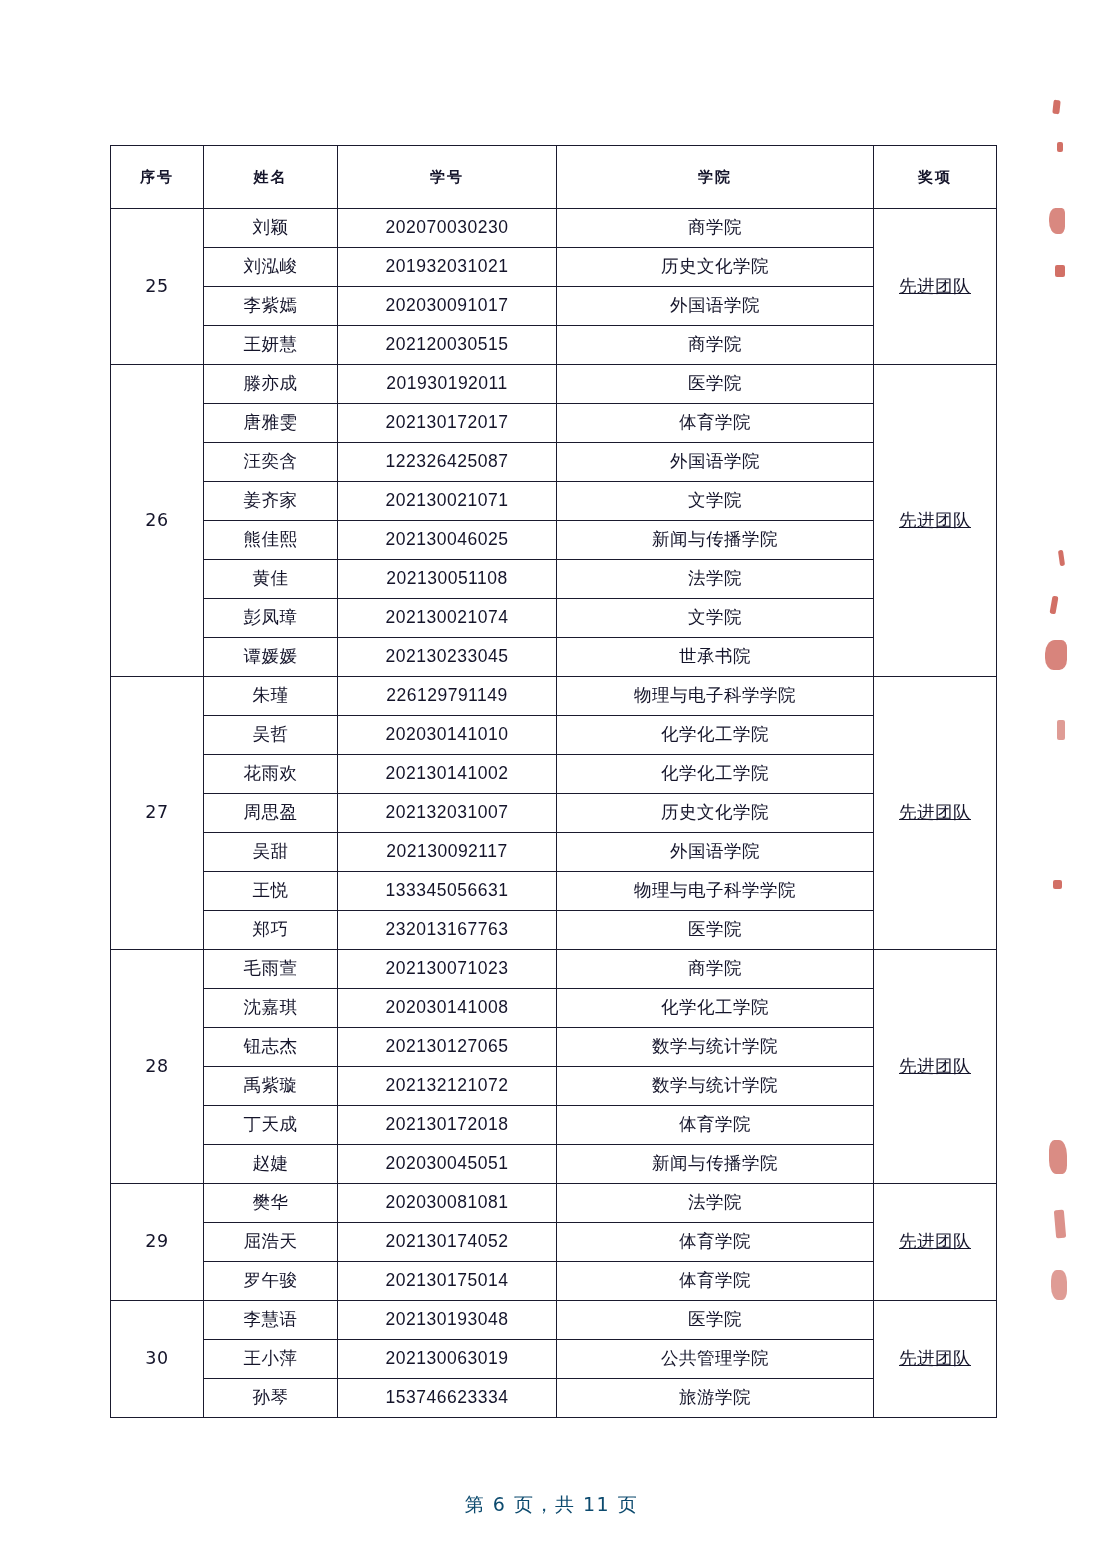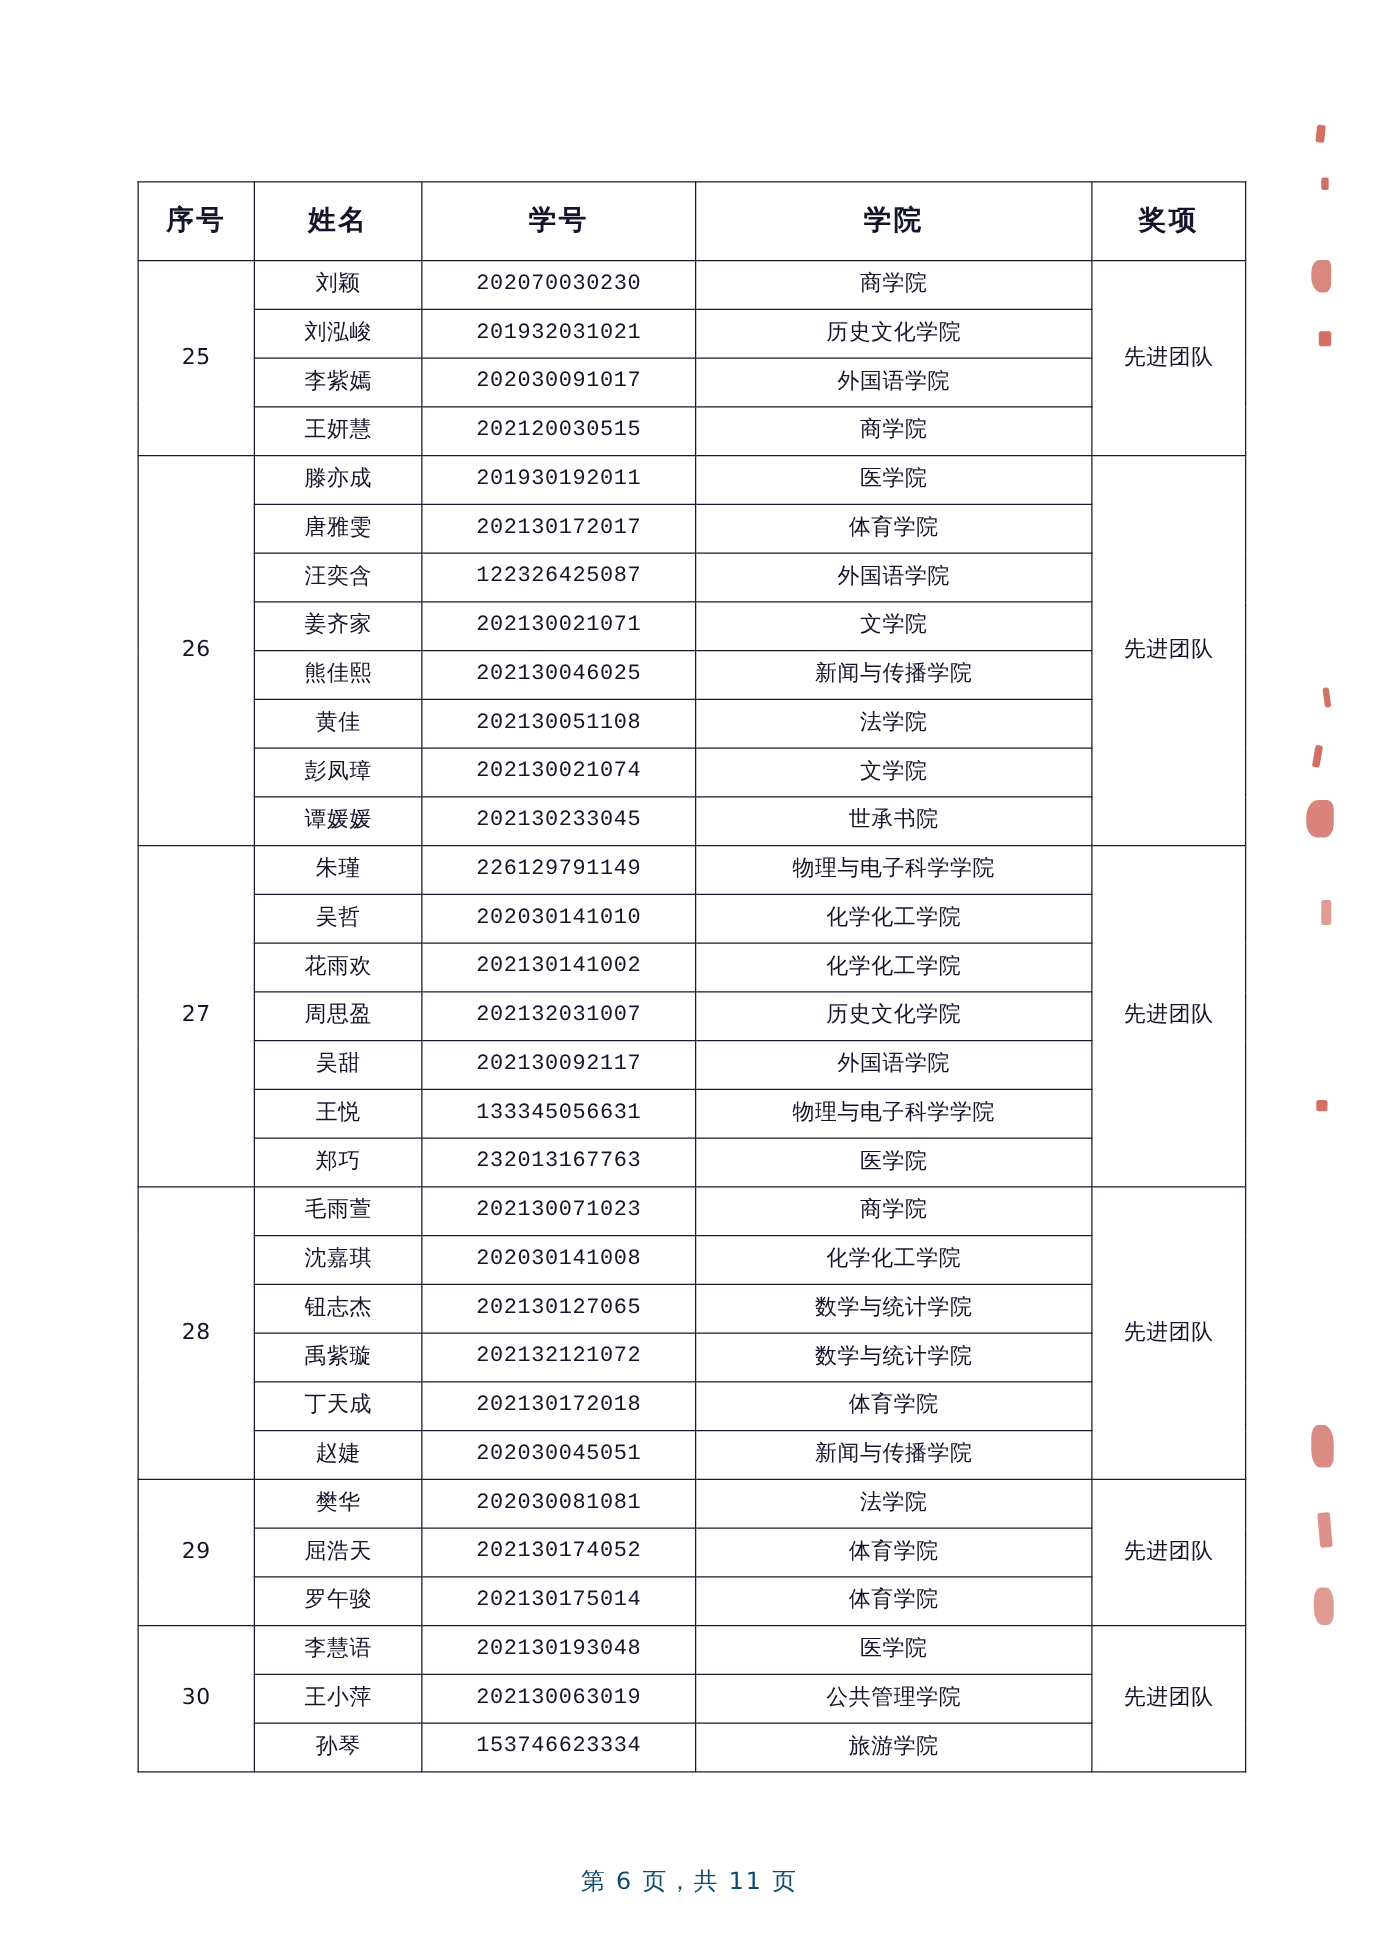--- a/index.html
+++ b/index.html
@@ -37,41 +37,42 @@
     vertical-align: middle;
     color: #14142a;
     font-size: 17.5px;
     font-weight: 400;
     padding: 0;
     height: 38px;
     line-height: 1.25;
     letter-spacing: 0.5px;
   }
   table.doc-table thead th {
-    font-size: 22px;
+    font-size: 15px;
     font-weight: 700;
     height: 62px;
     letter-spacing: 2px;
   }
   col.c-idx { width: 93px; }
   col.c-name { width: 134px; }
   col.c-sid { width: 219px; }
   col.c-college { width: 317px; }
   col.c-award { width: 123px; }
 
   td.idx-cell {
     font-size: 17px;
     letter-spacing: 0;
   }
   td.award-cell {
     font-size: 17.5px;
     letter-spacing: 1px;
+    text-decoration: underline;
   }
   td.sid-cell {
-    font-family: Liberation Mono, monospace;
+    font-family: Liberation Sans, sans-serif;
     font-size: 17px;
     letter-spacing: 0.4px;
   }
   .footer {
     position: absolute;
     left: 0;
     right: 0;
     top: 1492px;
     text-align: center;
     font-size: 19px;

